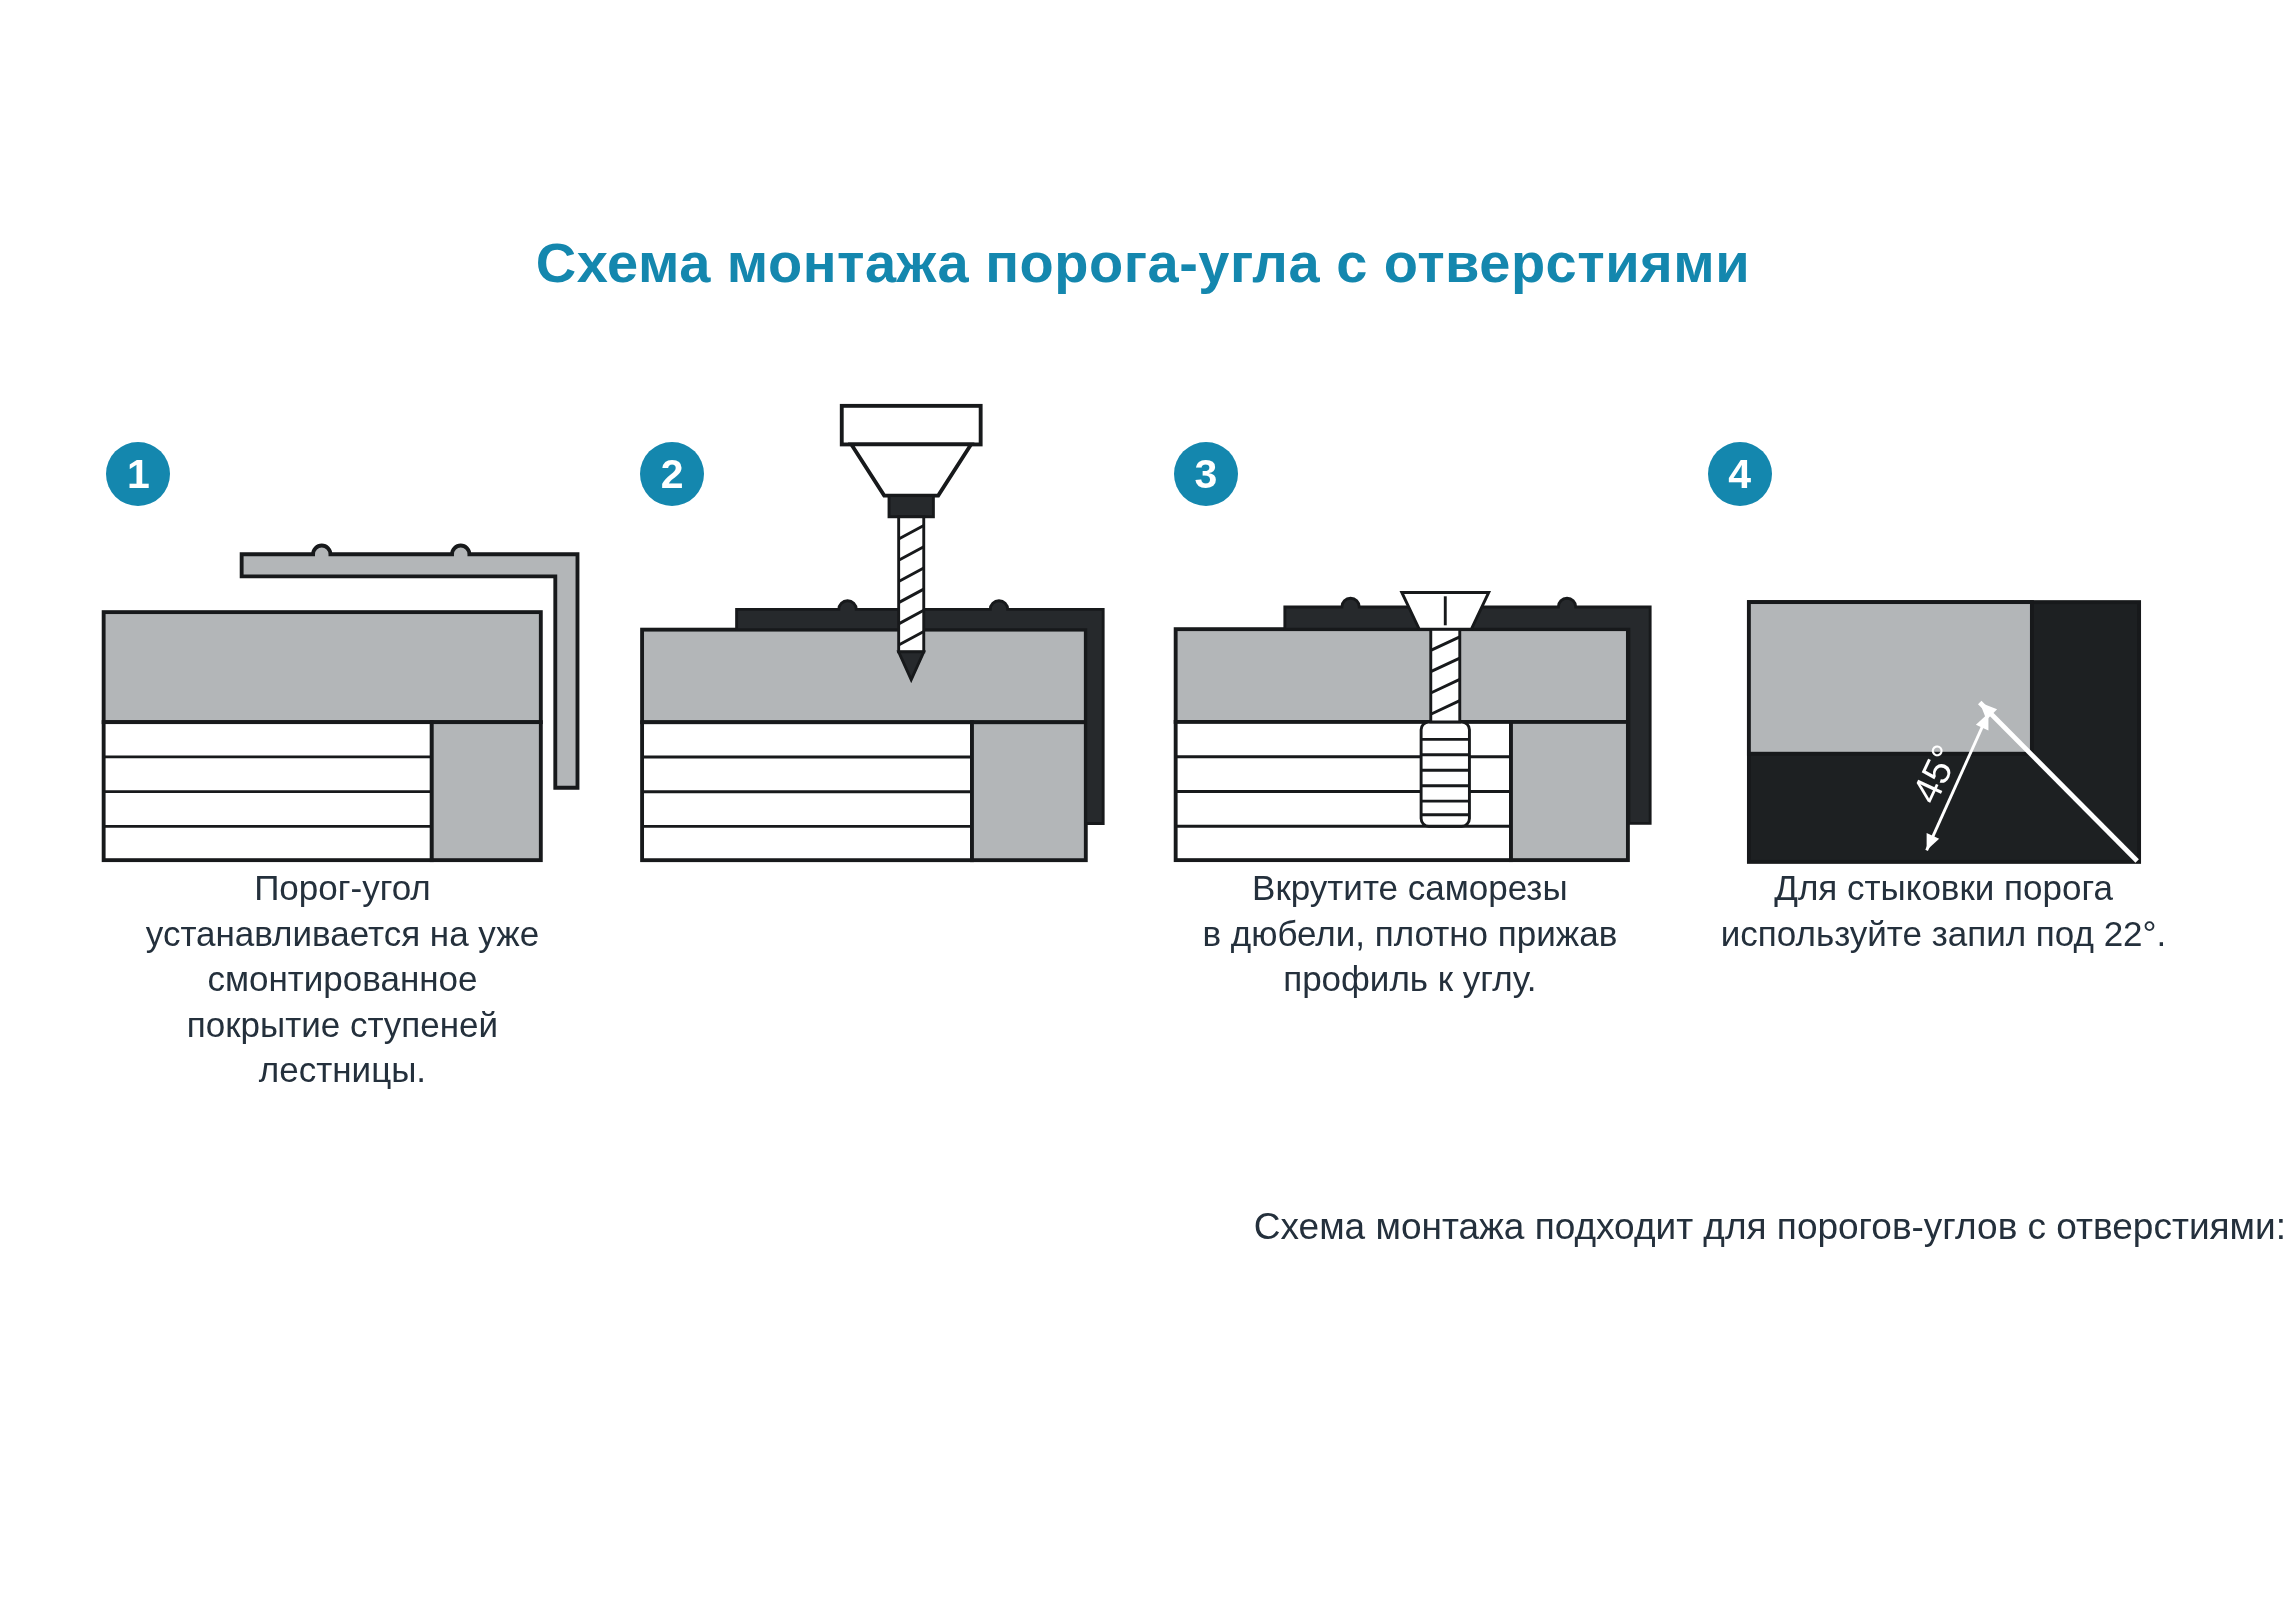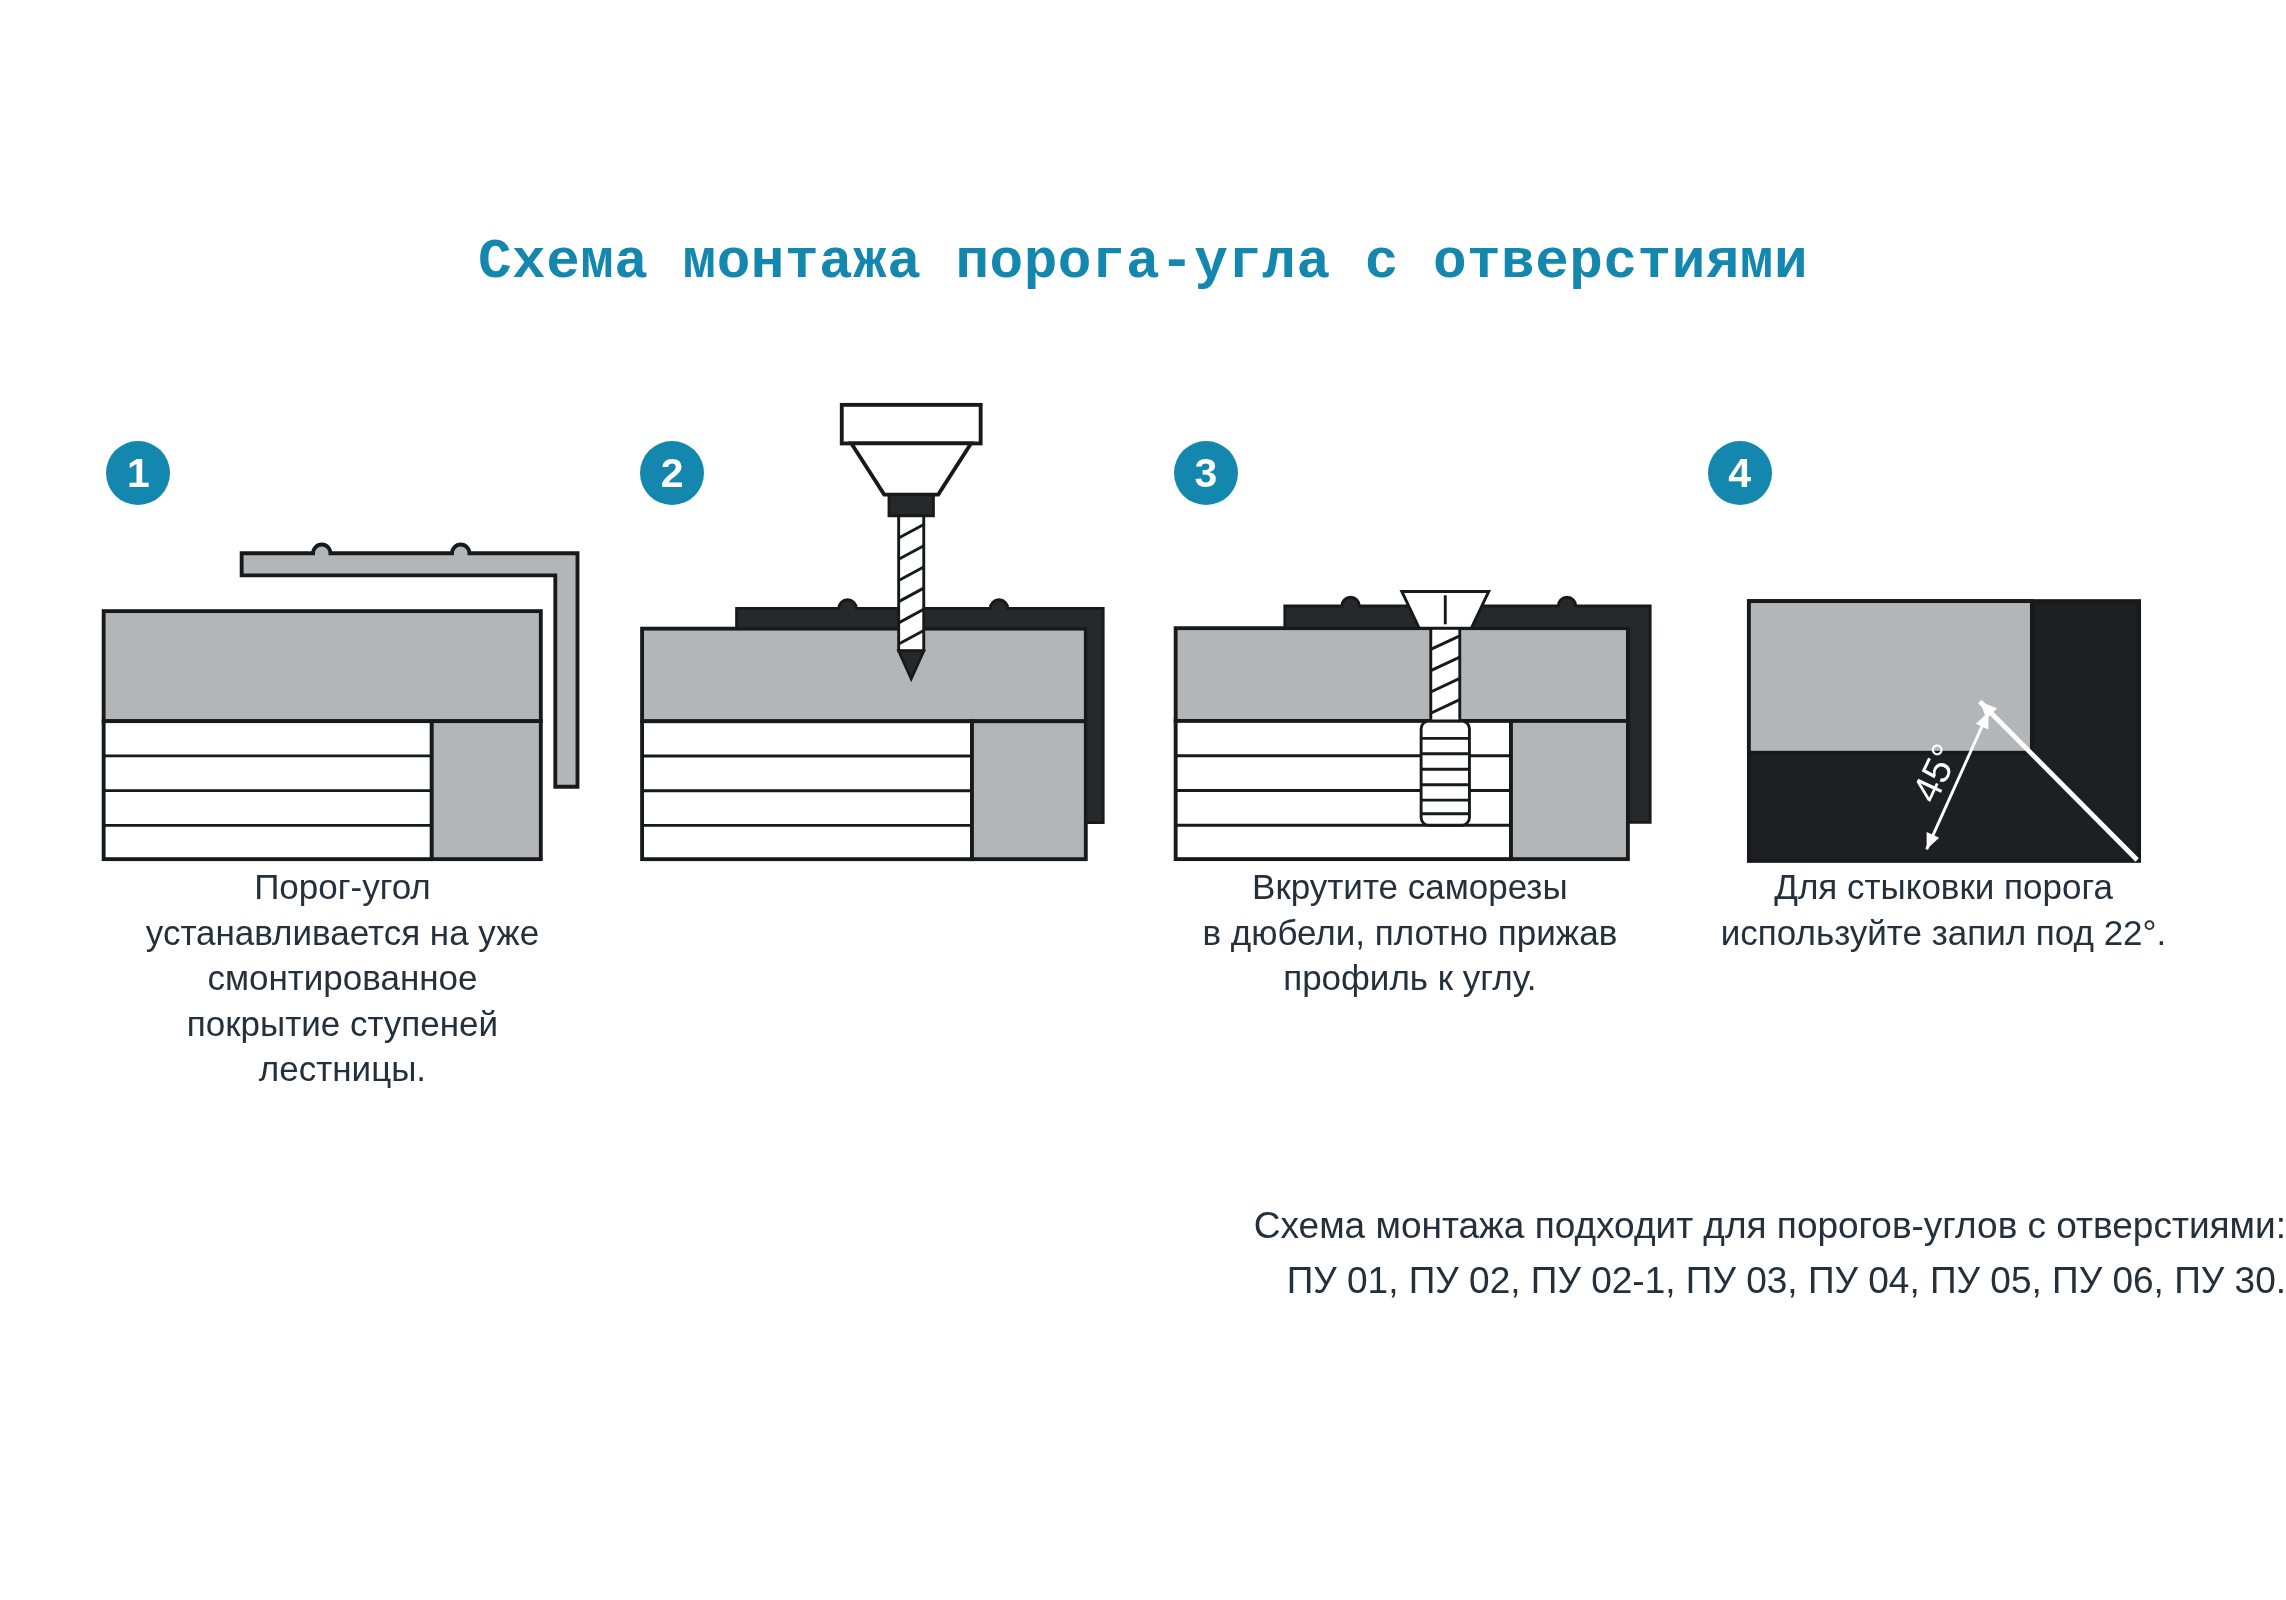--- a/index.html
+++ b/index.html
@@ -13,21 +13,20 @@
   *{box-sizing:border-box;margin:0;padding:0;}
   body{background:#fff;font-family:"Liberation Sans", sans-serif;}
   .page{position:relative;width:2286px;height:1601px;background:#fff;overflow:hidden;}
   .title{
     padding-top:230px;
     text-align:center;
     font-size:56px;
     font-weight:700;
     color:var(--accent);
     letter-spacing:0.5px;
-    font-family:Liberation Mono, monospace;
   }
   .steps{
     display:flex;
     justify-content:center;
     gap:7.7px;
     margin-top:147px;
   }
   .step{position:relative;width:526px;display:flex;flex-direction:column;align-items:center;}
   .badge{
     position:absolute;top:0;left:27px;
@@ -170,17 +169,16 @@
         </svg>
       </div>
       <p class="caption">Для стыковки порога
 используйте запил под 22°.</p>
     </div>
 
   </div>
 
   <div class="footer">
     <p>Схема монтажа подходит для порогов-углов с отверстиями:</p>
-    <p>ПУ 01, ПУ 02, ПУ 02-1, ПУ 03, ПУ 04, ПУ 05, ПУ 06, ПУ 30.</p>
   </div>
 
 </div>
 
 
 </body></html>

